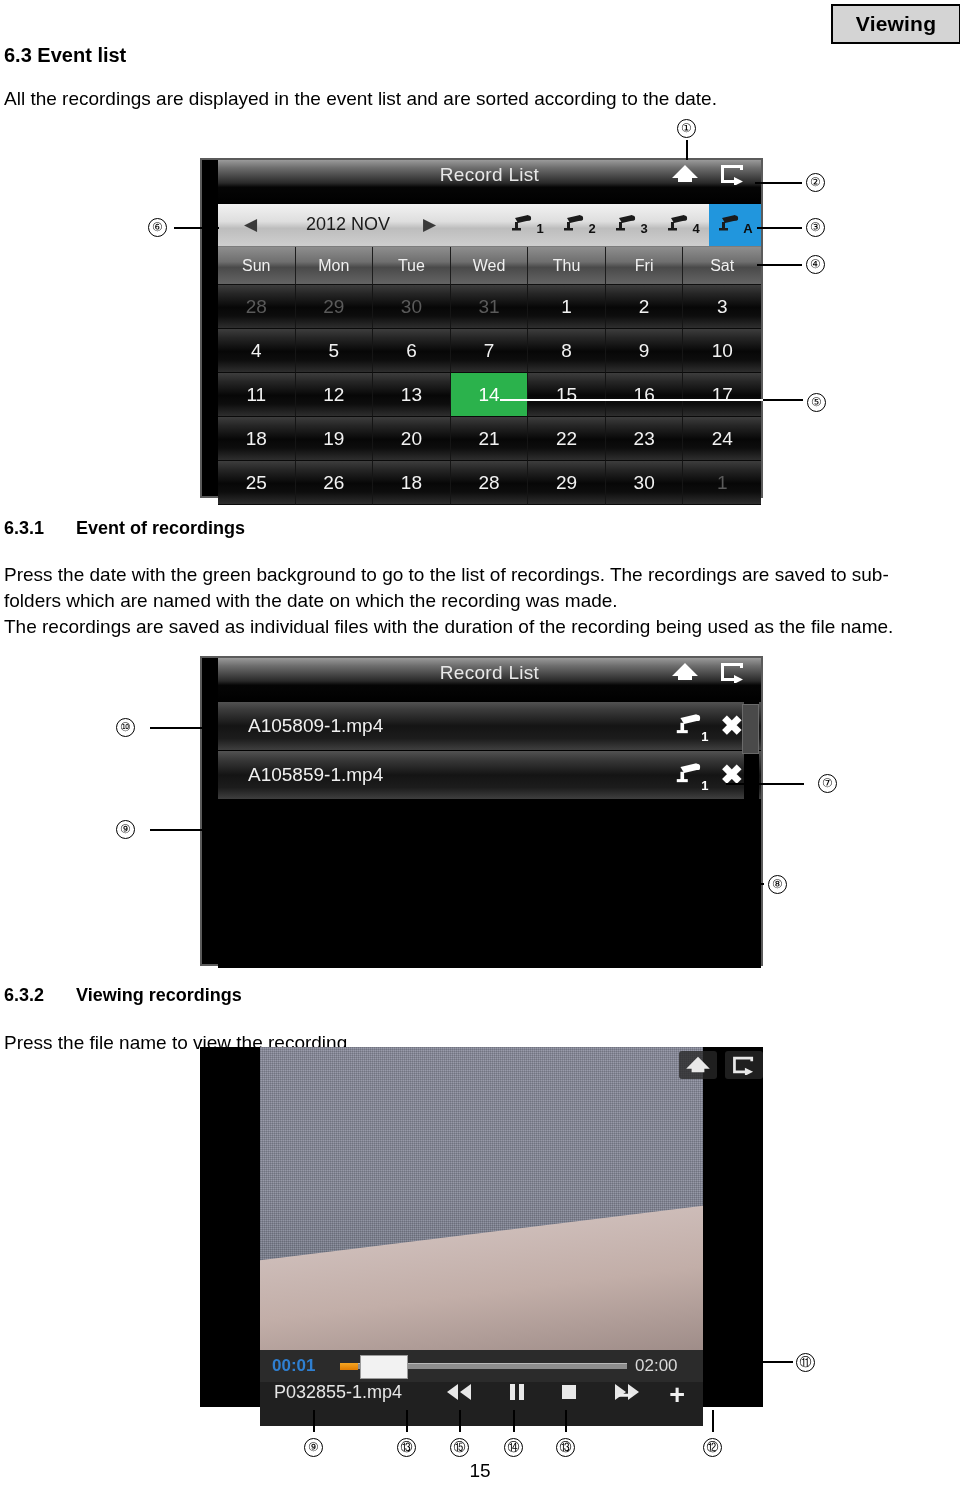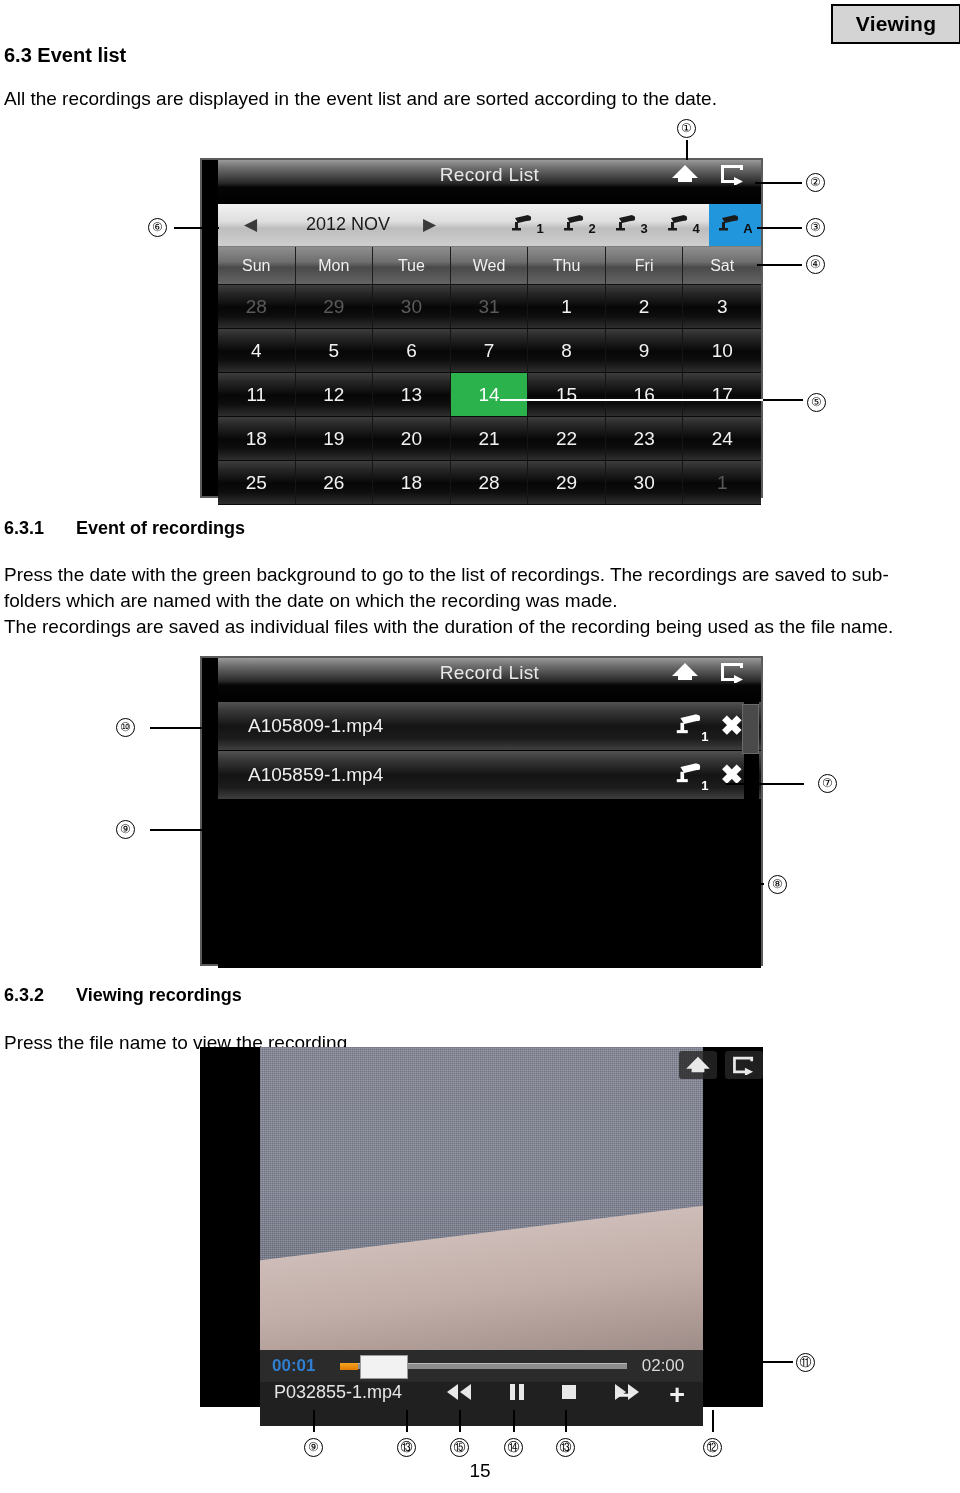--- a/index.html
+++ b/index.html
@@ -262,21 +262,21 @@
     background: linear-gradient(to bottom, #f5a623 0%, #e07b00 100%);
   }
   .seek-knob {
     position: absolute; left: 20px; top: -9px;
     width: 46px; height: 22px;
     background: #f2f2f2;
     border: 1px solid #9b9b9b;
   }
   .time-right {
     color: #d8d8d8; font-size: 17px;
-    margin-right: 12px; width: 56px; text-align: center;
+    margin-right: 12px; width: 56px; text-align: left;
   }
   .ctrl-row {
     position: absolute; left: 60px; right: 60px; top: 335px;
     height: 44px;
     background: #202020;
     display: flex; align-items: flex-start;
   }
   .ctrl-file {
     color: #e6e6e6; font-size: 18px;
     margin-left: 14px; min-width: 160px;

